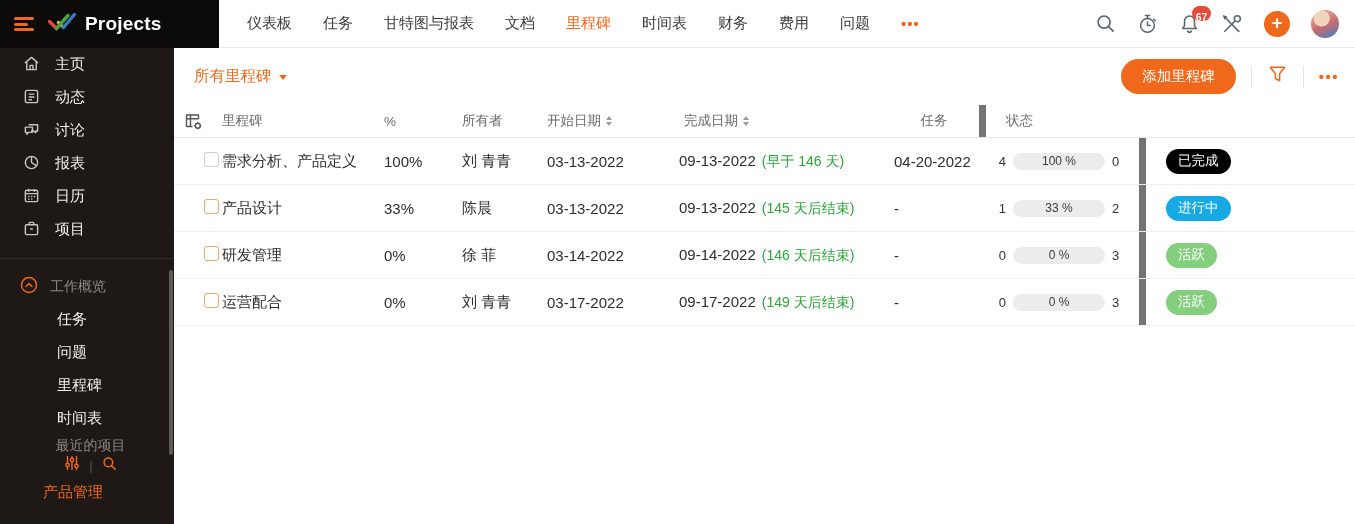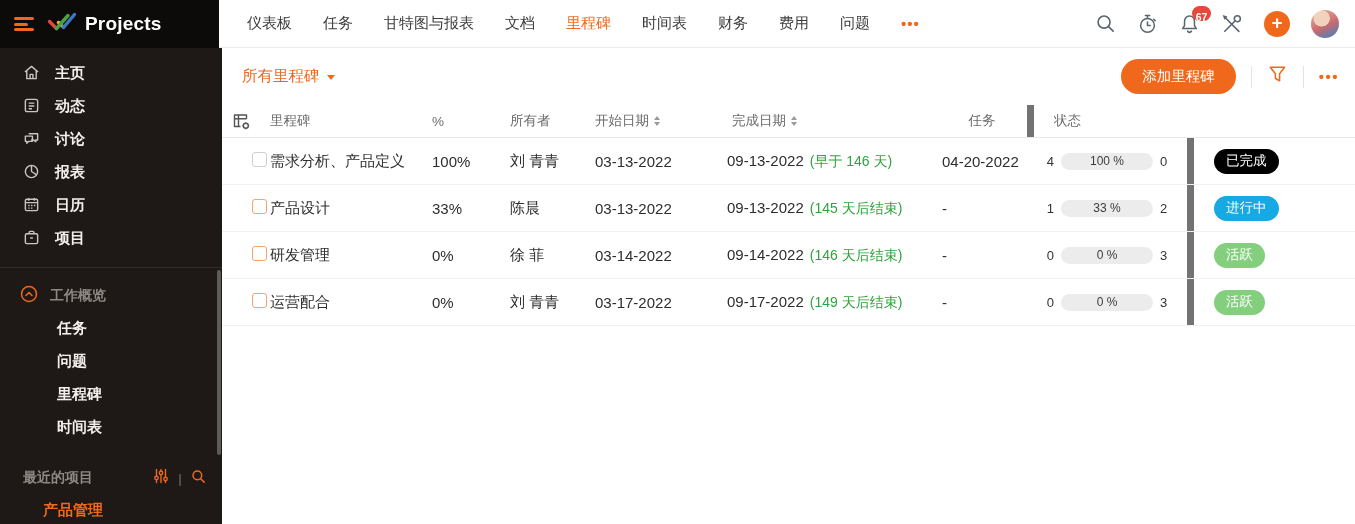--- a/index.html
+++ b/index.html
@@ -25,27 +25,27 @@
   .badge-count { position:absolute; top:-7px; right:-11px; background:#e8483c; color:#fff; font-size:10.5px; font-weight:bold; min-width:19px; height:15px; line-height:15px; text-align:center; border-radius:8px; padding:4px 3px; }
   .plus-btn { width:26px; height:26px; border-radius:50%; background:#f0681c; color:#fff; font-size:19px; line-height:24px; text-align:center; font-weight:bold; cursor:pointer; }
   .avatar { width:28px; height:28px; border-radius:50%; cursor:pointer;
     background: radial-gradient(circle at 38% 30%, #f1d2bd 0 30%, rgba(0,0,0,0) 32%),
                 linear-gradient(155deg,#e9bda5 0%,#c96a6f 55%,#2f86c9 100%); }
 
   
   .body { display:flex; height:476px; }
 
   
-  .sidebar { width:222px; background:#1e1916; color:#f2efec; flex-shrink:0; padding-top:9px; position:relative;font-weight:bold; }
+  .sidebar { width:174px; background:#1e1916; color:#f2efec; flex-shrink:0; position:relative; }
   .side-item { height:33px; display:flex; align-items:center; gap:15px; padding-left:23px; font-size:15px; cursor:pointer; }
   .side-item svg { flex-shrink:0; }
   .side-divider { border-top:1px solid rgba(255,255,255,.09); margin-top:12px; }
   .section-head { height:33px; margin-top:11px; display:flex; align-items:center; gap:12px; padding-left:20px; font-size:14px; color:#8d8884; cursor:pointer; }
   .work-item { height:33px; display:flex; align-items:center; padding-left:57px; font-size:15px; cursor:pointer; }
-  .recent-row { margin-top:19px; height:30px; display:flex; align-items:center; justify-content:space-between; padding:0 16px 0 23px; }
+  .recent-row { margin-top:10px; height:30px; display:flex; align-items:center; justify-content:flex-end; padding:0 16px 0 23px;flex-direction:column; }
   .recent-label { font-size:14px; color:#8d8884; }
   .recent-icons { display:flex; align-items:center; gap:9px; }
   .recent-sep { color:#5a5450; font-size:13px; }
   .recent-project { height:34px; display:flex; align-items:center; padding-left:43px; font-size:15px; color:#f0681c; cursor:pointer; }
   .scroll-thumb { position:absolute; right:1px; top:222px; width:4px; height:185px; border-radius:2px; background:rgba(220,215,210,.35); }
 
   
   .main { flex:1; display:flex; flex-direction:column; background:#fff; }
   .toolbar { height:57px; display:flex; align-items:center; justify-content:space-between; padding:0 16px 0 20px; }
   .view-selector { color:#f0681c; font-size:15.5px; display:flex; align-items:center; gap:7px; cursor:pointer; }

